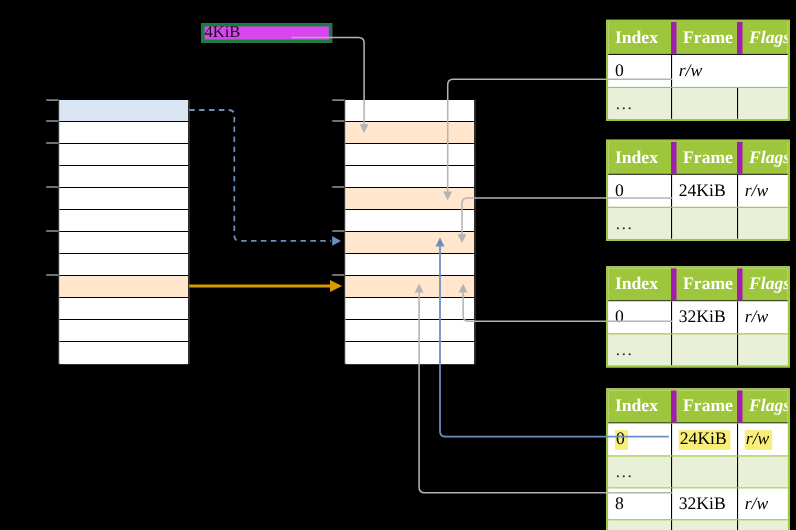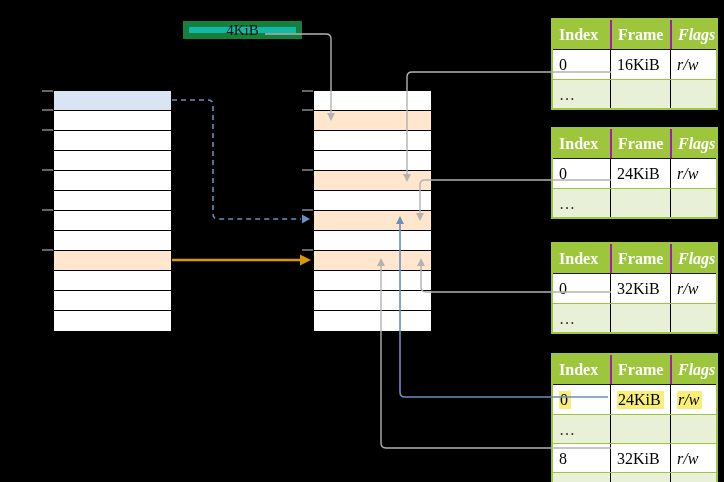--- a/index.html
+++ b/index.html
@@ -3,22 +3,22 @@
 <meta charset="utf-8">
 <style>
   html,body{margin:0;padding:0;background:#000;}
   .stage{
     position:relative;width:724px;height:482px;background:#000;overflow:hidden;
     font-family:"Liberation Serif","DejaVu Serif",serif;
   }
   
   .sizebox{
     position:absolute;left:183px;top:21px;width:119px;height:18px;
-    background:#14b8a6;border:6px solid #15803d;box-sizing:border-box;
-    display:flex;align-items:center;justify-content:center;
+    background:#d946ef;border:3px solid #15803d;box-sizing:border-box;
+    display:flex;align-items:center;justify-content:flex-start;
     font-size:15px;color:#111;line-height:1;
   }
   
   .memtable{
     position:absolute;width:119px;border:1px solid #000;box-sizing:border-box;
     background:#fff;
   }
   .memtable .memrow{
     height:20px;box-sizing:border-box;border-bottom:1px solid #000;background:#fff;
   }
@@ -35,21 +35,21 @@
   .pt-row{display:flex;width:100%;box-sizing:border-box;}
   .pt-row.header{height:30px;background:#9dc63c;border-bottom:1px solid #1a1a1a;}
   .pt-row.body{height:29px;background:#fff;}
   .pt-row.body.dots{background:#e9f0d8;}
   .pt-row.body + .pt-row.body{border-top:1px solid #9dc63c;}
   .pt-cell{
     box-sizing:border-box;overflow:hidden;white-space:nowrap;
     font-size:16px;color:#000;padding:2px 2px 0 6px;line-height:25px;
   }
   .pt-row.header .pt-cell{
-    font-weight:bold;color:#fff;line-height:26px;border-left:2px solid #a21caf;
+    font-weight:bold;color:#fff;line-height:26px;border-left:5px solid #a21caf;
   }
   .pt-row.header .pt-cell:first-child{border-left:none;}
   .pt-row.body .pt-cell{border-left:1px solid #000;}
   .pt-row.body .pt-cell:first-child{border-left:none;}
   .pt-cell.c0{width:57px;}
   .pt-cell.c1{width:60px;}
   .pt-cell.c2{width:46px;flex:1;font-style:italic;}
   .pt-row.dots .pt-cell{color:#333;}
   .hl{background:#f9ee78;padding:0 3px 1px 1px;}
   
@@ -95,21 +95,20 @@
     </div>
 
   <div class="pagetable" style="top:18px">
       <div class="pt-row header">
         <div class="pt-cell c0">Index</div>
         <div class="pt-cell c1">Frame</div>
         <div class="pt-cell c2">Flags</div>
       </div>
       <div class="pt-row body">
         <div class="pt-cell c0">0</div>
-        <div class="pt-cell c1">16KiB</div>
         <div class="pt-cell c2">r/w</div>
       </div>
       <div class="pt-row body dots">
         <div class="pt-cell c0">…</div>
         <div class="pt-cell c1"></div>
         <div class="pt-cell c2"></div>
       </div>
     </div>
   <div class="pagetable" style="top:127px">
       <div class="pt-row header">

